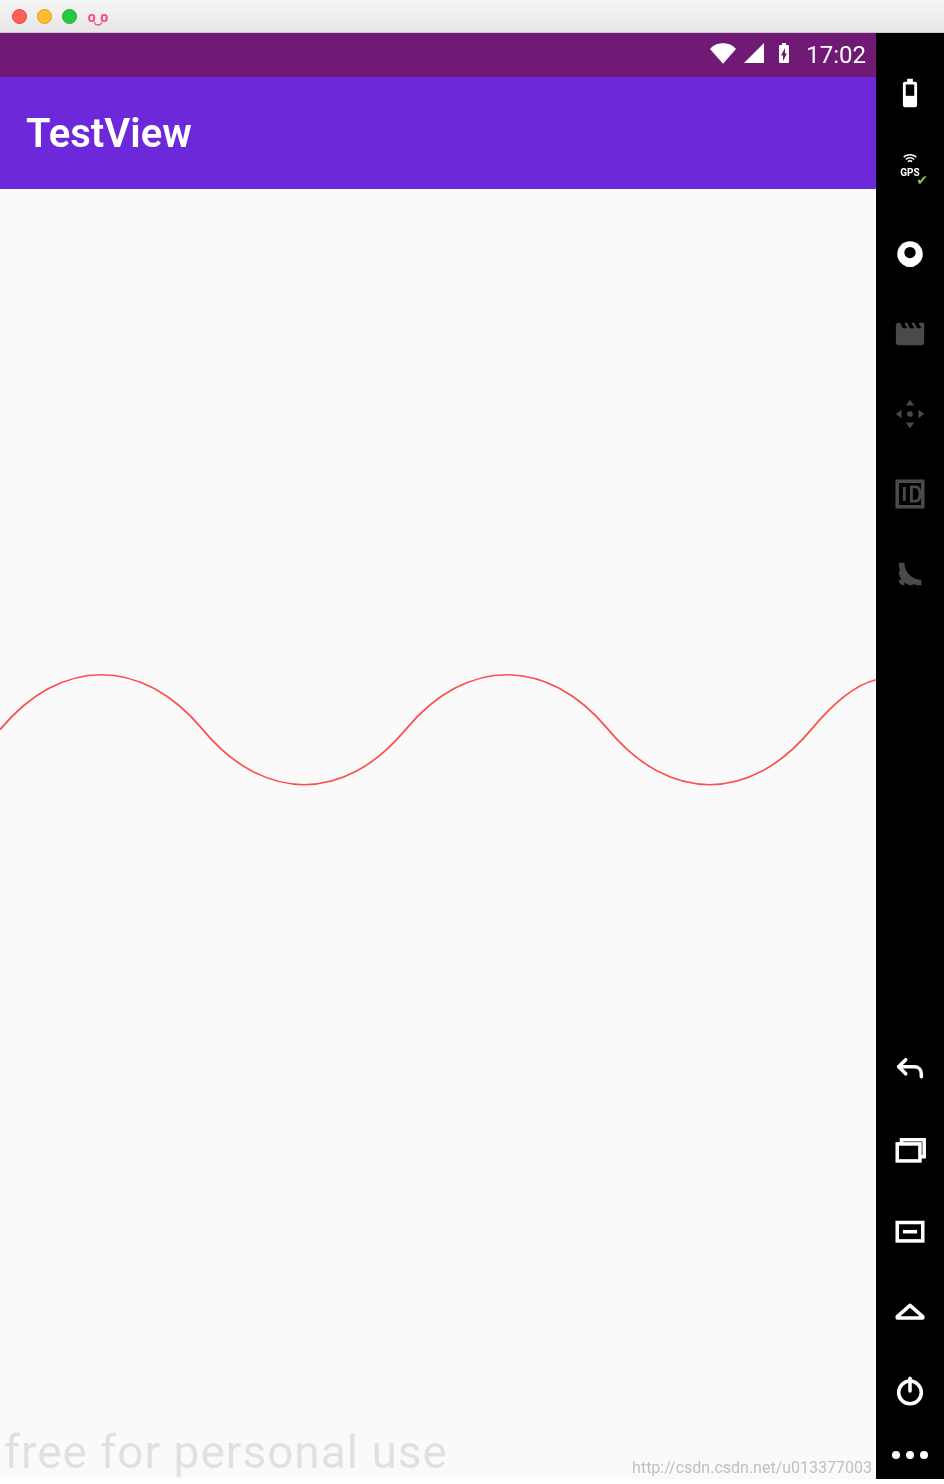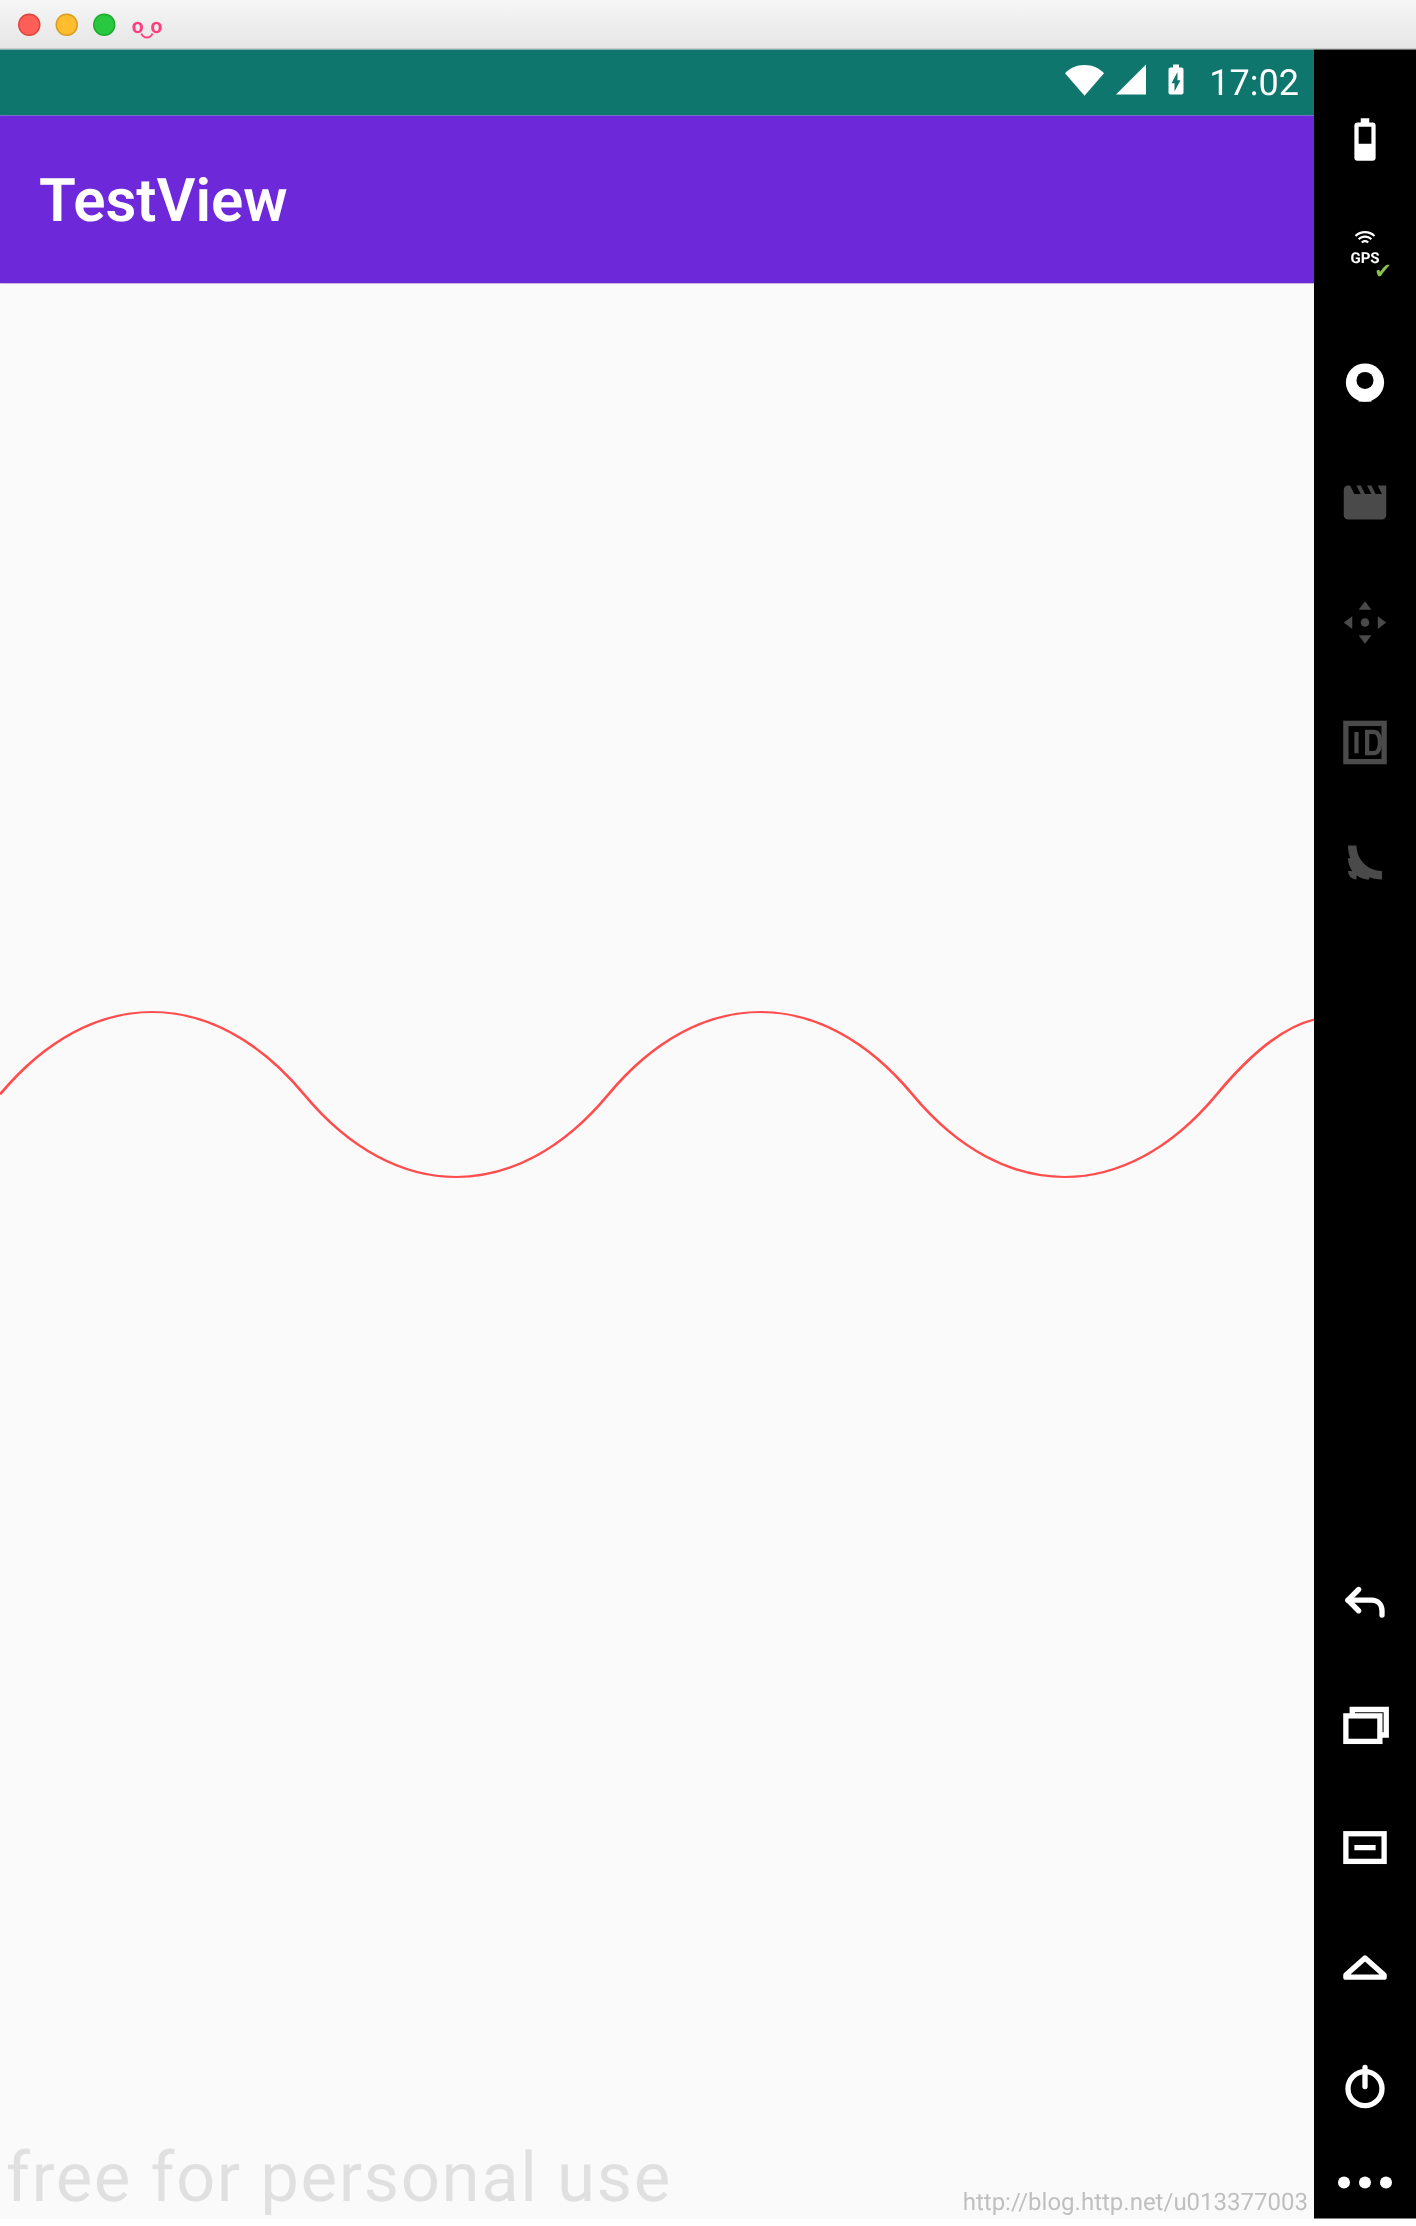--- a/index.html
+++ b/index.html
@@ -27,21 +27,21 @@
   .mac-title { flex:1; text-align:center; color:#3a3a3a; font-size:16px; white-space:nowrap; overflow:hidden; text-overflow:ellipsis; padding-right:40px;}
 
   
   .emulator { position: relative; height: calc(1484px - 38px); display:flex; }
   .device-screen { flex:1; background:#fafafa; position:relative; display:flex; flex-direction:column; }
   .side-toolbar { width: 68px; background:#000; display:flex; flex-direction:column; align-items:center; padding:20px 0 16px; }
 
   
   .status-bar {
     height: 44px;
-    background:#0f766e;
+    background:#701a75;
     display:flex; justify-content:flex-end; align-items:center;
     padding:0 10px; gap:6px; color:#fff;
   }
   .status-bar .time { font-size:24px; font-weight:400; margin-left:4px; }
 
   
   .app-bar {
     height: 112px;
     background:#6d28d9;
     box-shadow: 0 4px 6px rgba(0,0,0,.25);
@@ -113,21 +113,21 @@
         <path d="M 0 110
                  C 60 10, 140 10, 200 110
                  S 340 210, 400 110
                  S 540 10, 600 110
                  S 740 210, 800 110
                  S 900 30, 920 90" fill="none" stroke="#ff4d4d" stroke-width="2"></path>
       </svg>
     </div>
 
     <div class="watermark-left">free for personal use</div>
-    <div class="watermark-right">http://blog.http.net/u013377003</div>
+    <div class="watermark-right">http://csdn.csdn.net/u013377003</div>
   </div>
 
   <div class="side-toolbar">
 
     <div class="tb-icon">
       <svg viewBox="0 0 24 24" fill="#fff">
           <path d="M15.67 4H14V2h-4v2H8.33C7.6 4 7 4.6 7 5.33v15.33C7 21.4 7.6 22 8.33 22h7.33C16.4 22 17 21.4 17 20.67V5.33C17 4.6 16.4 4 15.67 4z"></path>
           <rect x="9" y="6" width="6" height="8" fill="#000"></rect>
         </svg>
     </div>

